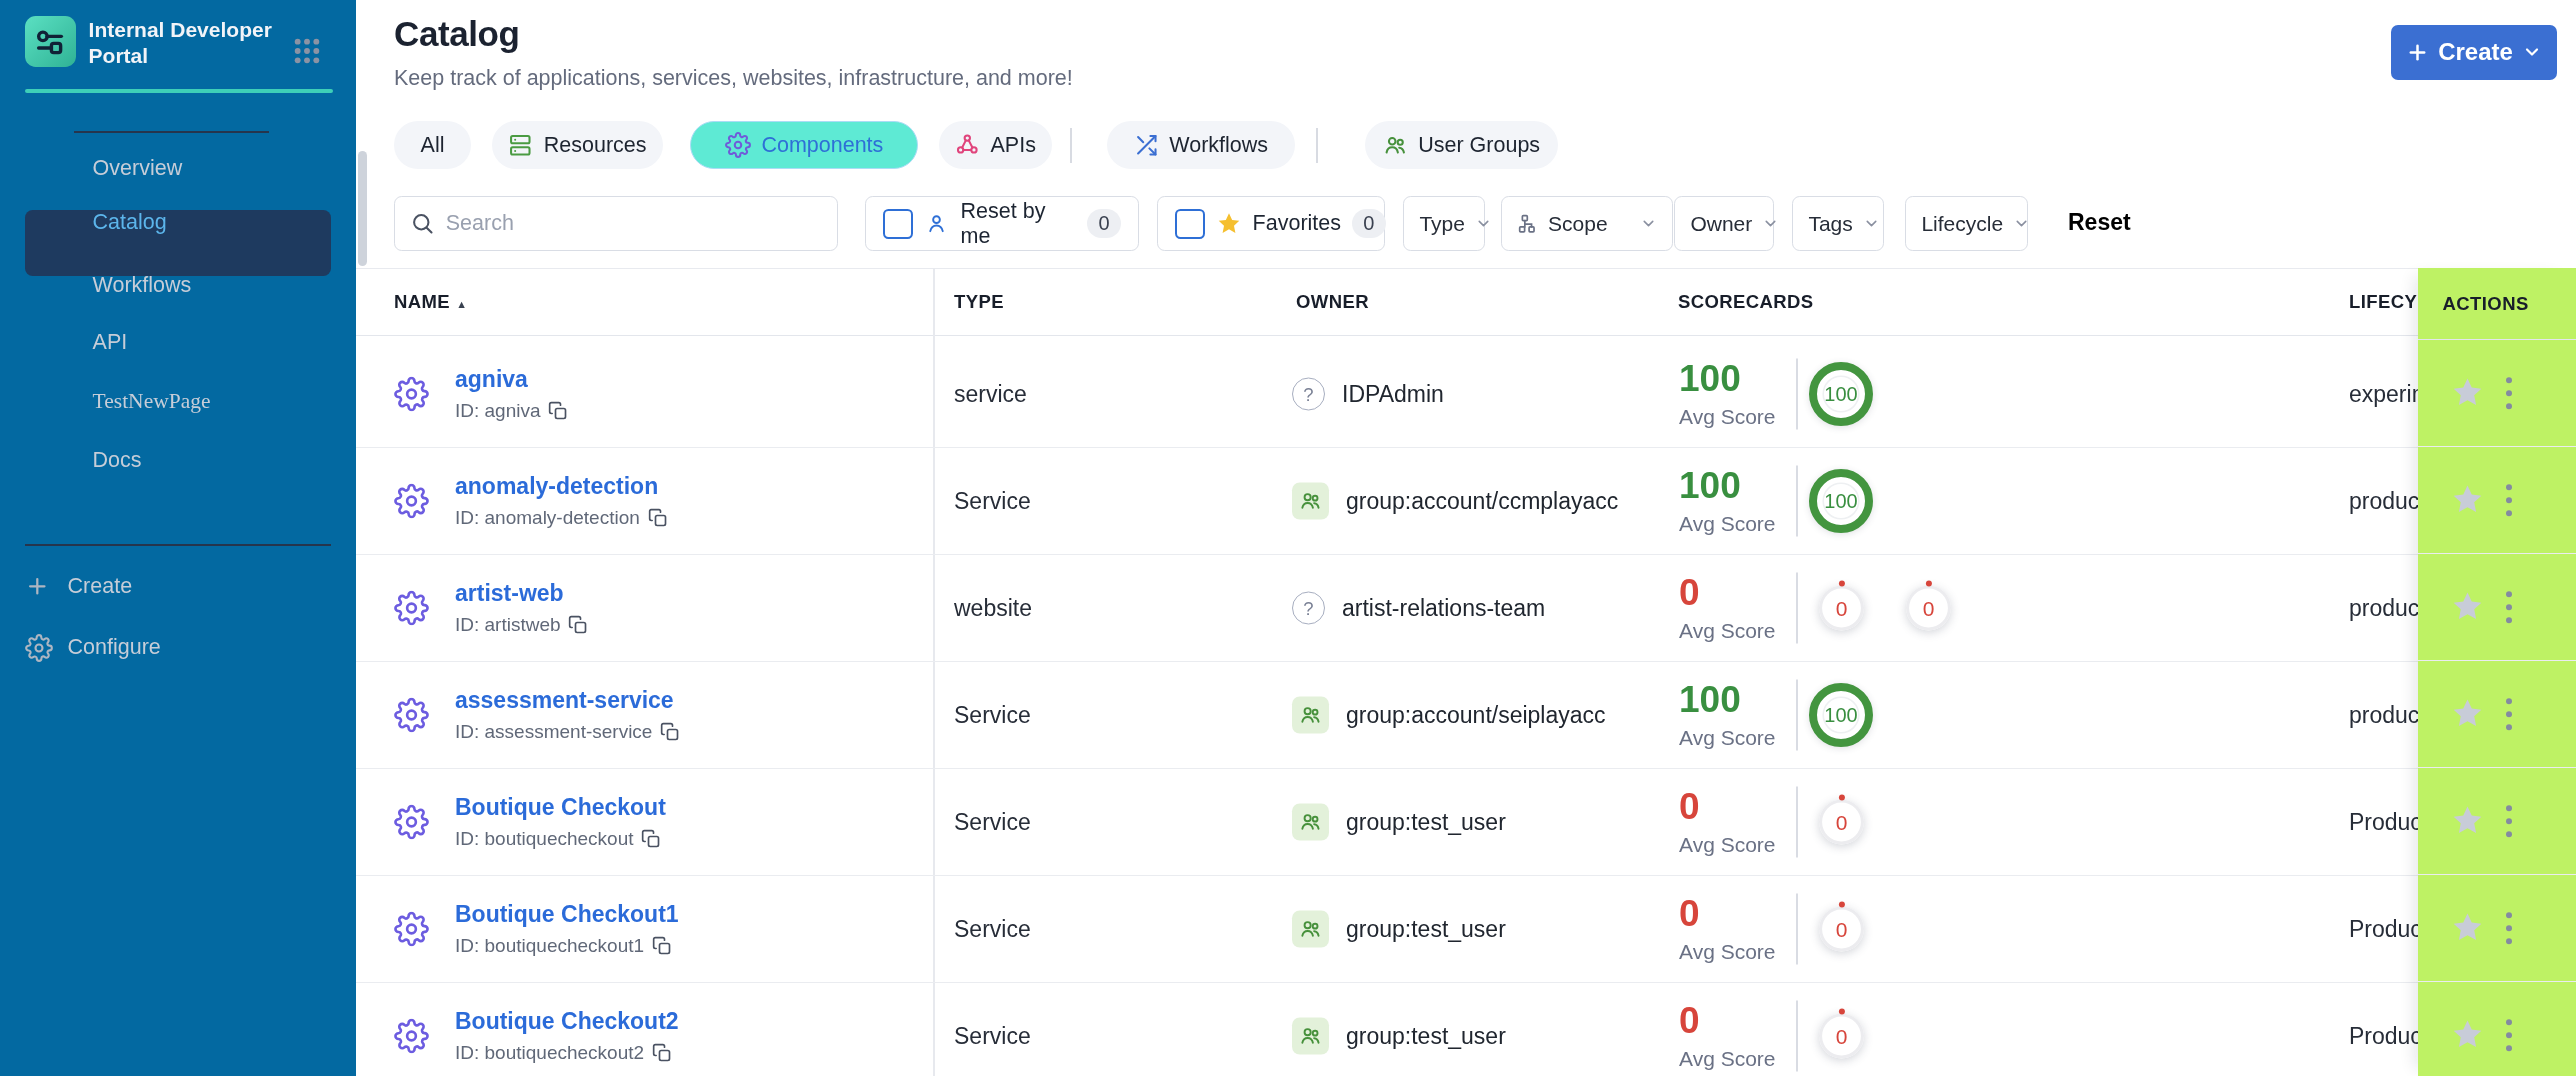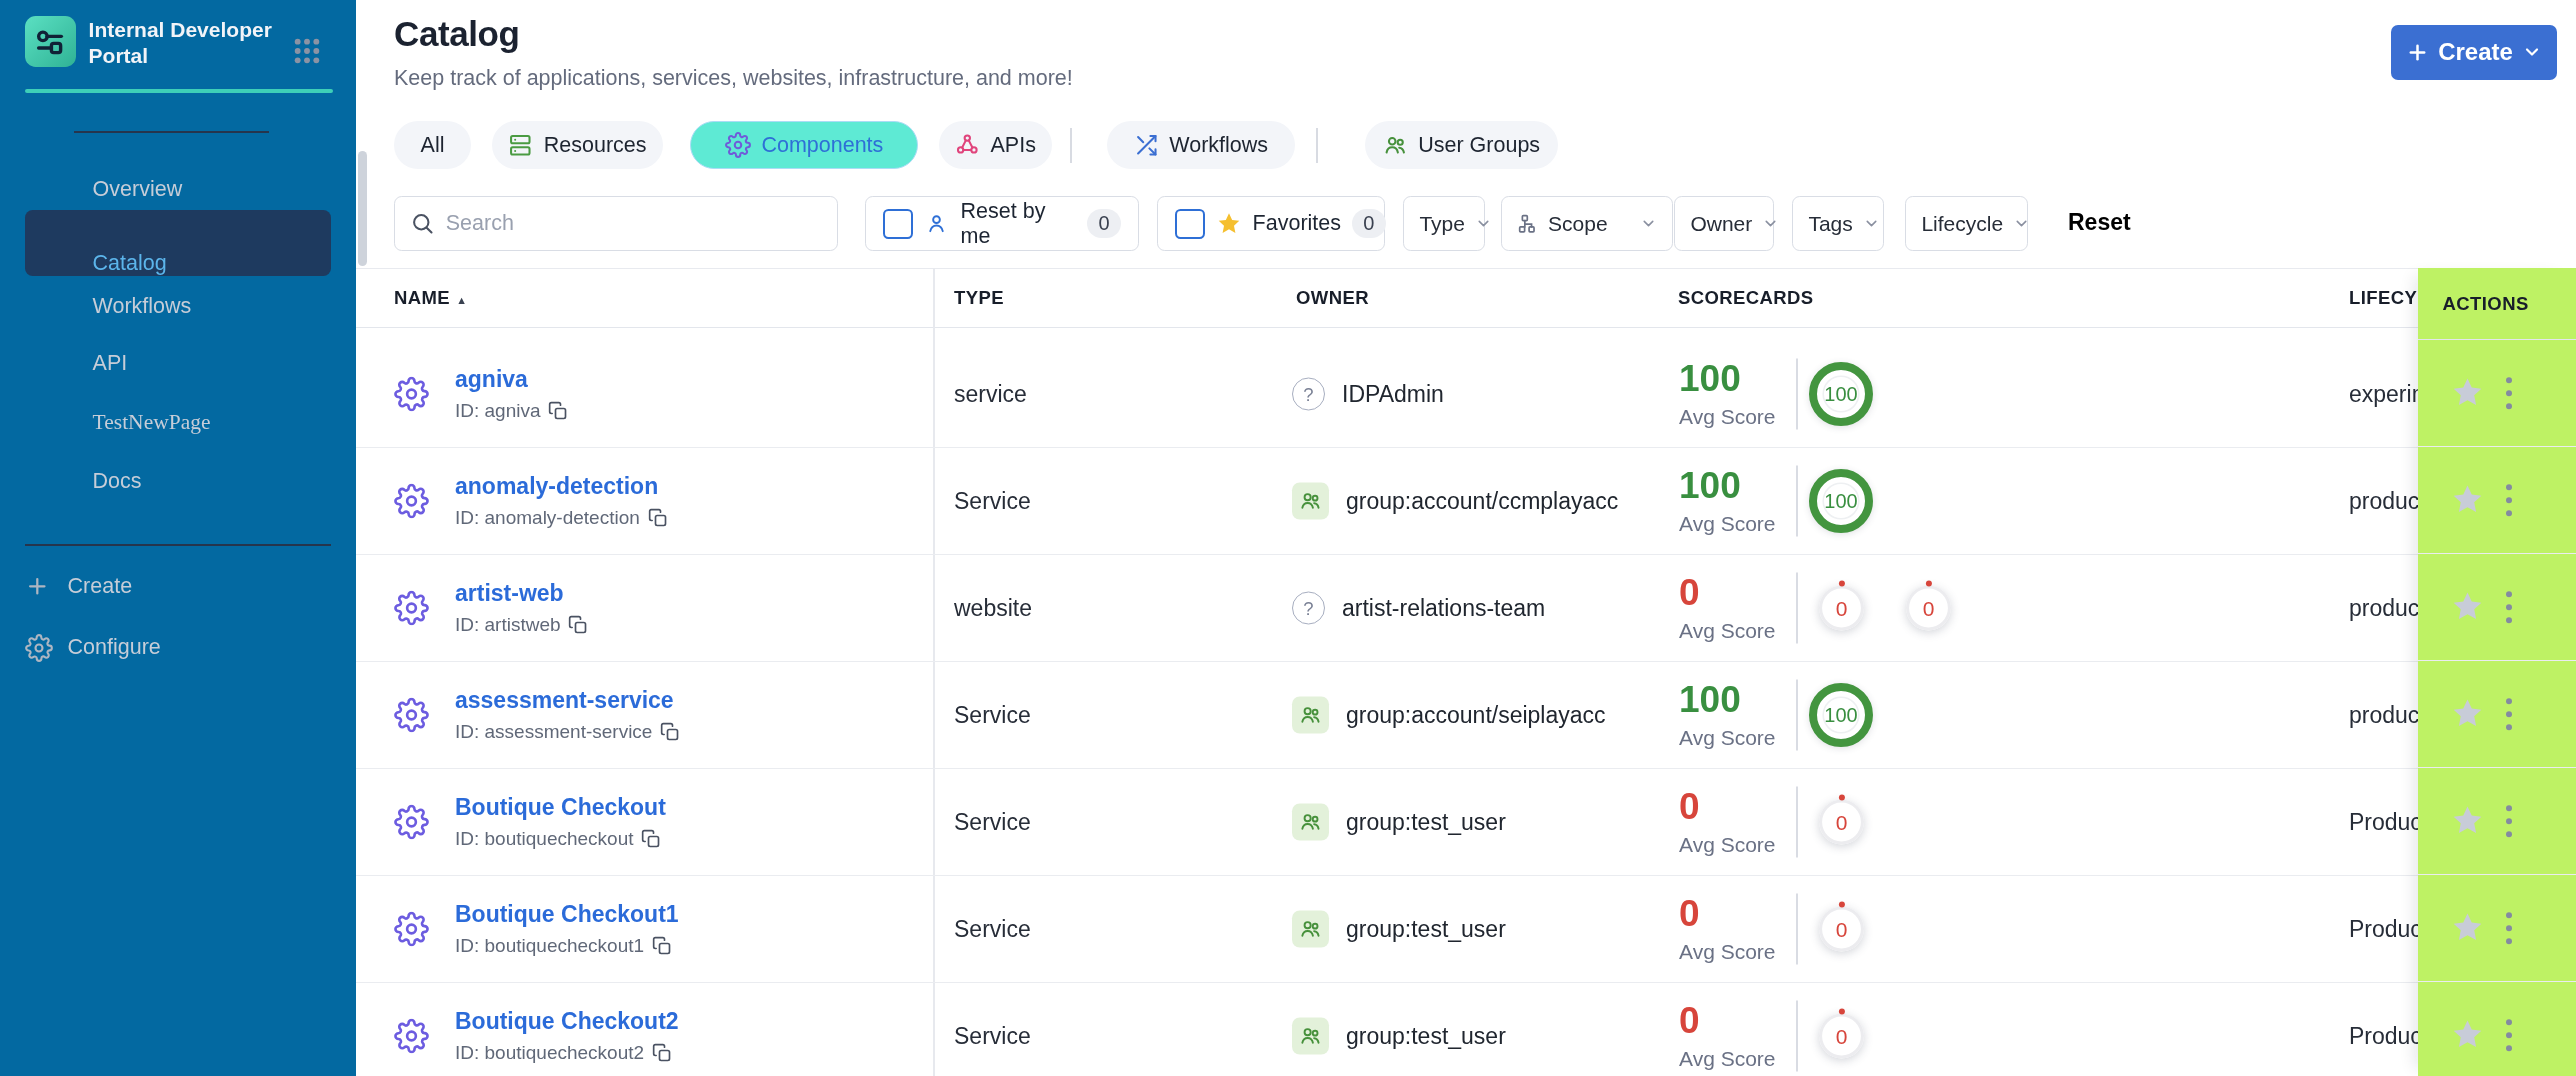--- a/index.html
+++ b/index.html
@@ -9,21 +9,21 @@
 
   
   .sidebar{position:absolute;left:0;top:0;width:356px;height:1077px;background:#0369a1;}
   .logo-row{position:absolute;left:24.6px;top:16px;display:flex;align-items:flex-start;}
   .logo-mark{width:51px;height:51px;border-radius:10.8px;background:linear-gradient(135deg,#5be0c2,#2fb295);
              display:flex;align-items:center;justify-content:center;}
   .logo-title{margin-left:13px;width:185px;color:#f2f4f8;font-size:21px;line-height:26px;font-weight:700;padding-top:0.8px;}
   .grid-icon{position:absolute;left:291px;top:35px;color:#8b93a4;cursor:pointer;}
   .teal-bar{position:absolute;left:24.6px;top:89px;width:308px;height:3.8px;border-radius:2.3px;background:#3ecfb8;}
   .nav-divider-top{position:absolute;left:74px;top:131px;width:195px;height:1.5px;background:#26354d;}
-  .nav-item{position:absolute;left:24.6px;width:306px;height:46px;border-radius:7.7px;display:flex;align-items:flex-end;
+  .nav-item{position:absolute;left:24.6px;width:306px;height:46px;border-radius:7.7px;display:flex;align-items:flex-start;
             padding-left:68px;box-sizing:border-box;font-size:21.5px;color:#c6cdd8;cursor:pointer;}
   .nav-item.active{background:#1e3a5f;height:66px;color:#5cb5eb;}
   .sidebar-divider{position:absolute;left:24.6px;top:544px;width:306px;height:1.5px;background:#26354d;}
   .side-action{position:absolute;left:24.6px;height:49px;display:flex;align-items:center;color:#c6cdd8;font-size:21.5px;cursor:pointer;}
   .side-action .ic{width:43px;display:flex;justify-content:flex-start;color:#aeb6c2;}
 
   
   .content{position:absolute;left:356px;top:0;width:2220px;height:1077px;background:#fff;}
   .side-scroll-thumb{position:absolute;left:2.3px;top:151px;width:8.5px;height:115px;border-radius:4.6px;background:#ced3db;}
 
@@ -47,21 +47,21 @@
   .checkbox{width:26px;height:26px;border:2.3px solid #2e6fd6;border-radius:5.4px;background:#fff;flex:none;}
   .chk-label{font-size:21.5px;color:#1d2532;}
   .badge{min-width:34px;height:29px;border-radius:14.6px;background:#edeff3;display:flex;align-items:center;
          justify-content:center;font-size:20px;color:#3a4150;padding:0 7.7px;box-sizing:border-box;}
   .ddl{padding:0 15.4px;gap:10px;font-size:21px;color:#272d38;}
   .chev{color:#8a90a0;}
   .reset-link{position:absolute;left:1712px;top:209px;font-size:23px;font-weight:700;color:#000000;cursor:pointer;}
 
   
   .tbl-topline{position:absolute;left:0;top:268px;width:2220px;height:0.8px;background:#e8eaef;}
-  .tbl-header{position:absolute;left:0;top:268px;width:2220px;height:60px;border-bottom:1.5px solid #e3e6ec;box-sizing:border-box;}
+  .tbl-header{position:absolute;left:0;top:268px;width:2220px;height:68px;border-bottom:1.5px solid #e3e6ec;box-sizing:border-box;}
   .th{position:absolute;top:50%;transform:translateY(-50%);font-size:18.5px;font-weight:700;color:#181e2a;
       letter-spacing:0.4px;white-space:nowrap;cursor:pointer;}
   .th .sort{font-size:10.8px;color:#394150;margin-left:6.2px;}
   .th-lifecycle{overflow:hidden;width:69px;}
   .col-divider{position:absolute;left:577px;top:268px;bottom:0;width:1.5px;background:#e7e9ee;}
 
   .rows{position:absolute;left:0;top:341px;width:2220px;}
   .row{position:relative;height:107px;border-bottom:1.2px solid #eaecf0;box-sizing:border-box;}
   .vc{position:absolute;top:50%;transform:translateY(-50%);}
   .gear{left:38px;color:#6c5ce0;}

